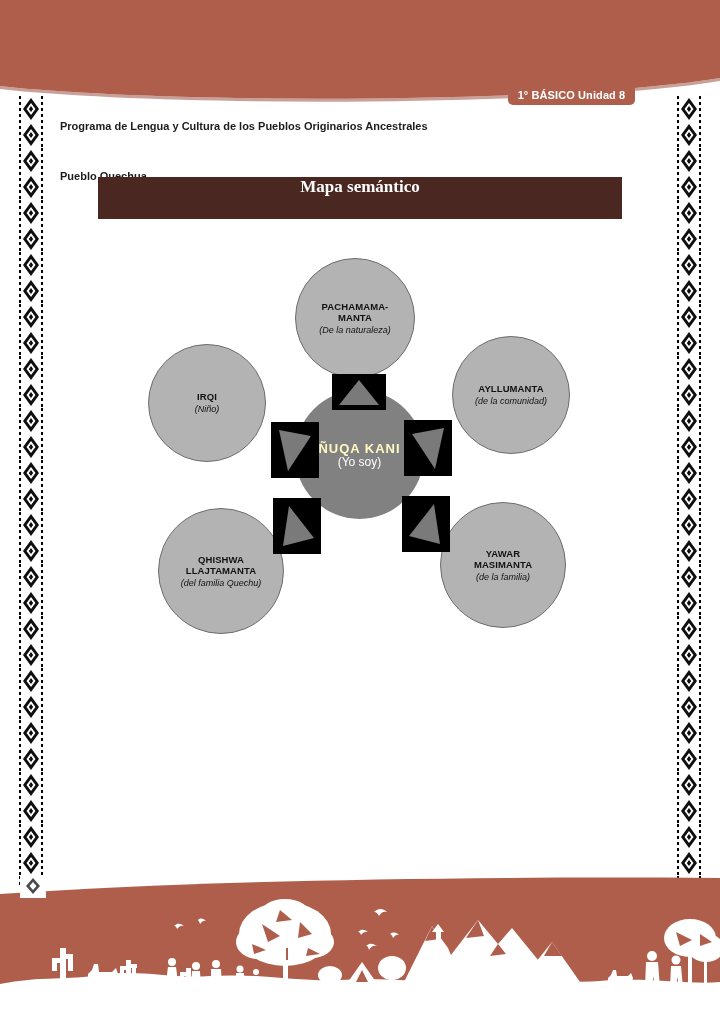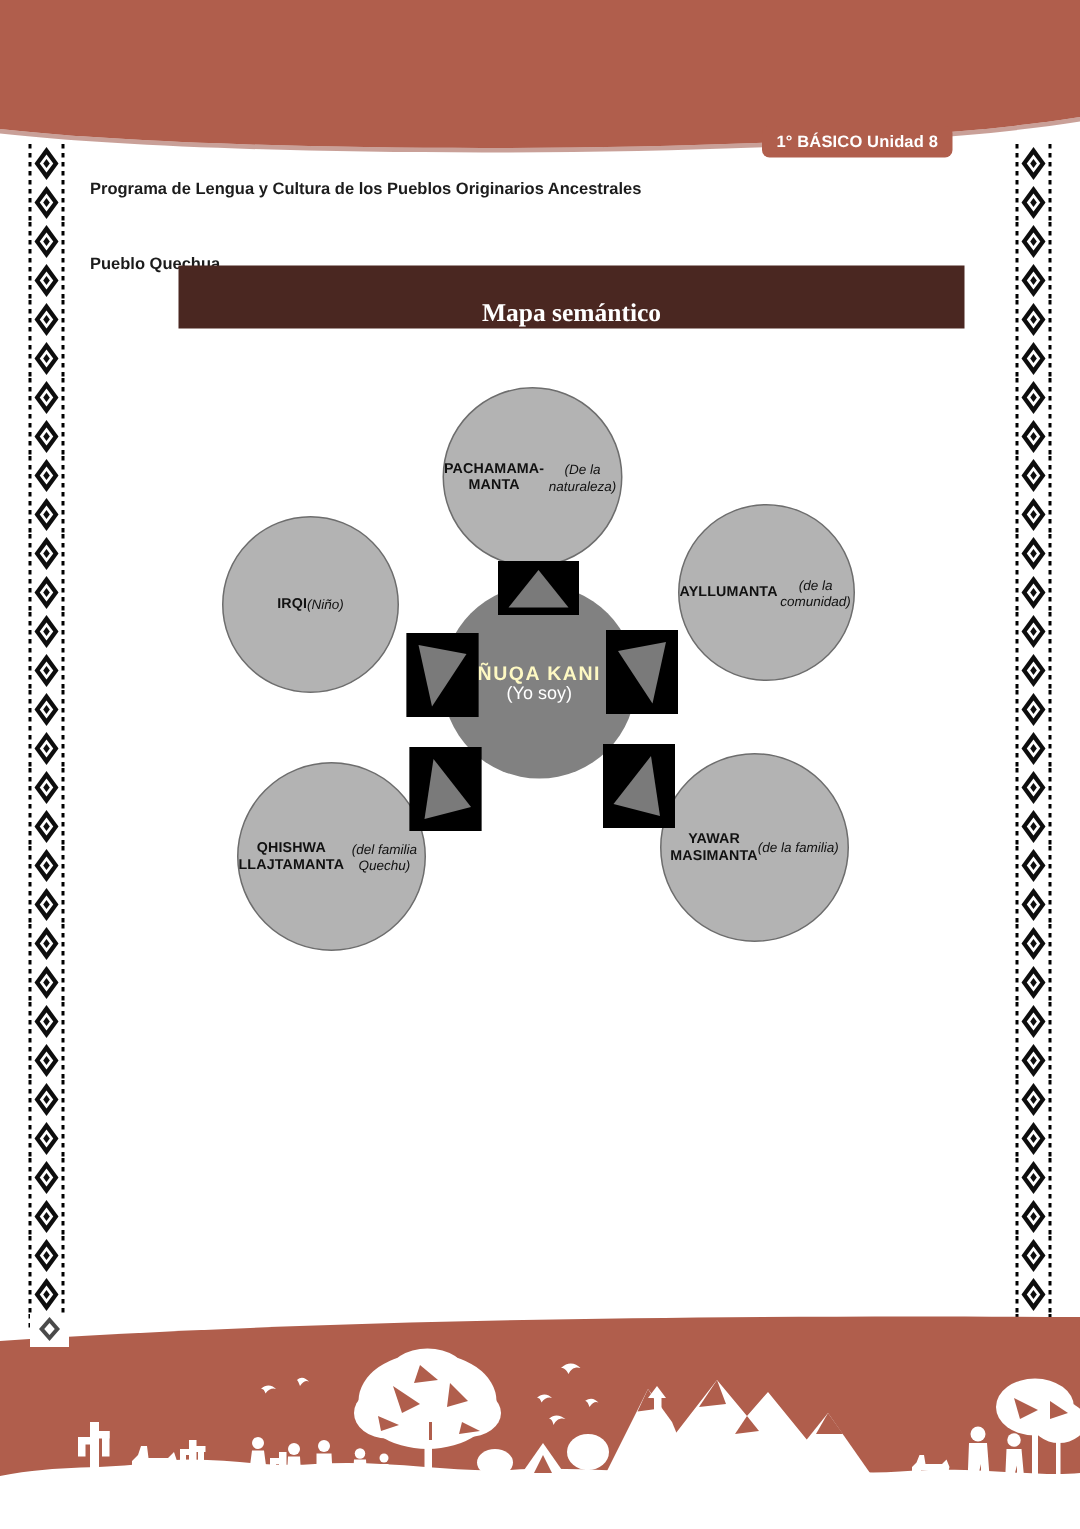--- a/index.html
+++ b/index.html
@@ -89,23 +89,22 @@
 
   
   .section-bar {
     position: absolute;
     left: 98px;
     top: 177px;
     width: 524px;
     height: 42px;
     background: #4a2721;
     display: flex;
-    align-items: flex-end;
+    align-items: flex-start;
     justify-content: center;
-    margin-left: 21px;
   }
   .section-bar span {
     color: #ffffff;
     font-size: 17px;
     font-weight: 700;
     font-family: "Liberation Serif", serif;
   }
 
   
   .map {
@@ -114,21 +113,21 @@
     top: 258px;
     width: 440px;
     height: 380px;
   }
   .node {
     position: absolute;
     border-radius: 50%;
     background: #b3b3b3;
     border: 1.4px solid #6d6d6d;
     display: flex;
-    flex-direction: row;
+    flex-direction: column;
     align-items: center;
     justify-content: center;
     text-align: center;
     box-sizing: border-box;
   }
   .node .n-title {
     font-size: 9.5px;
     font-weight: 700;
     color: #111111;
     line-height: 11.5px;

